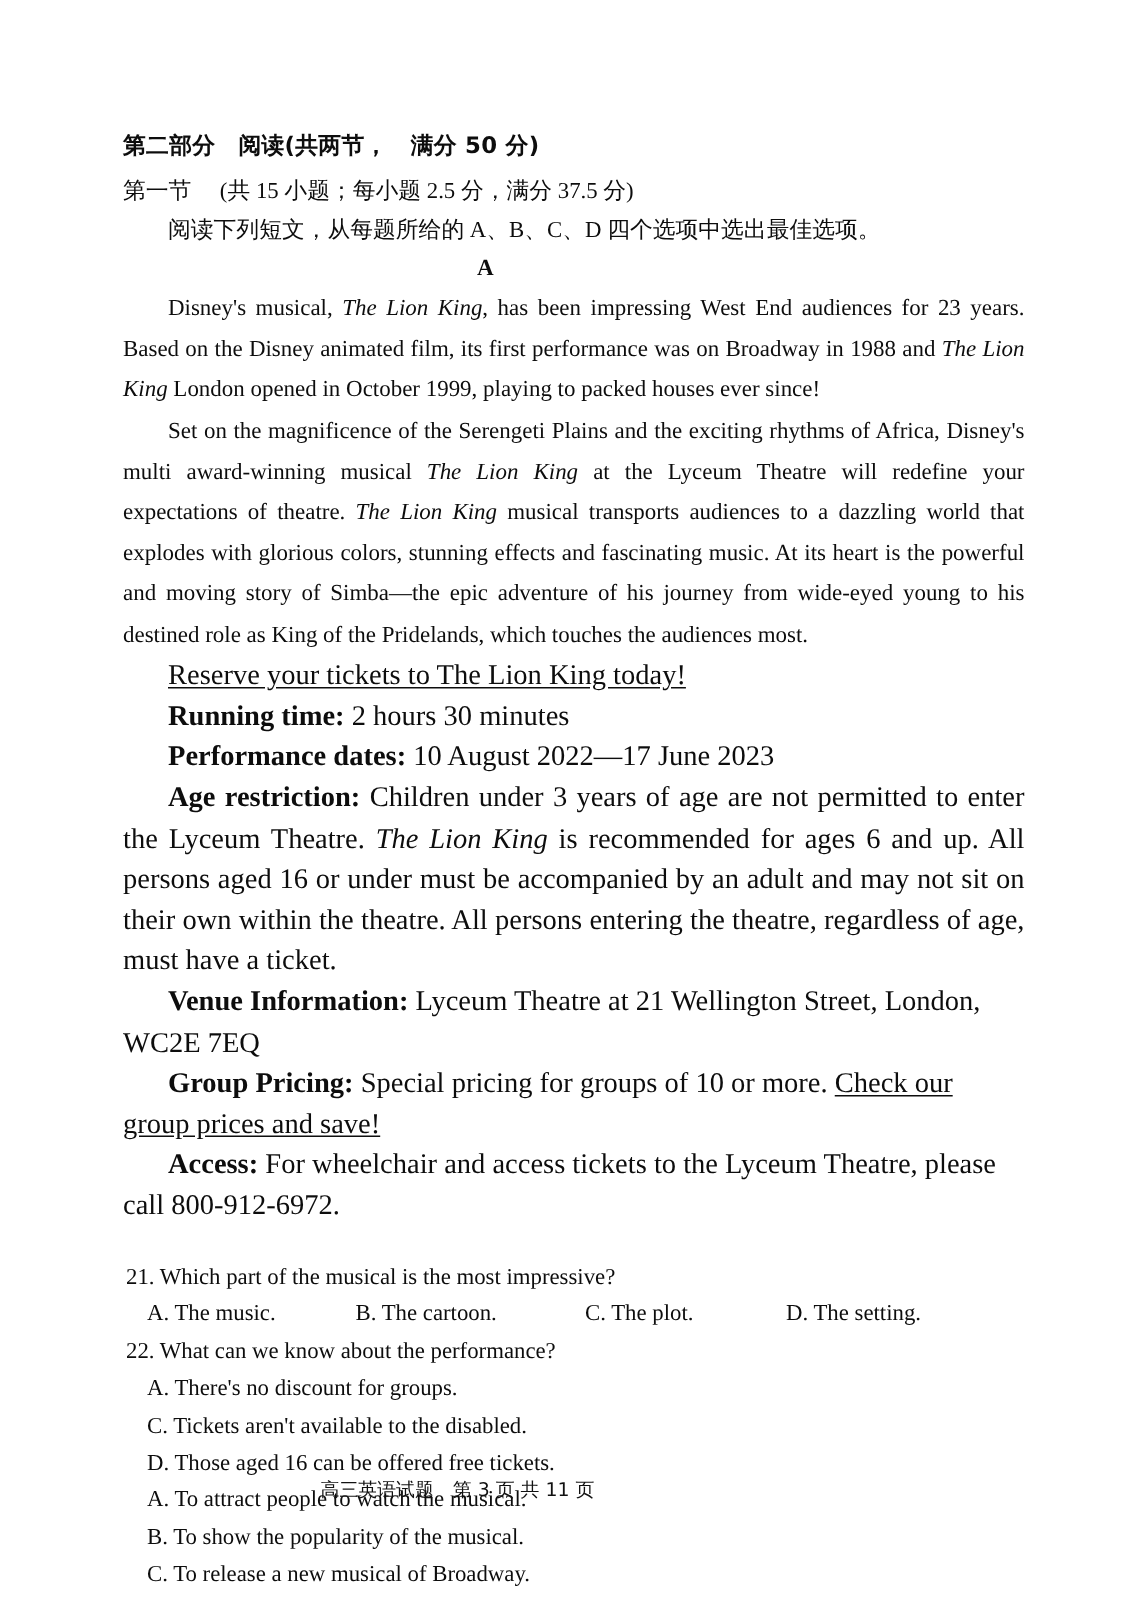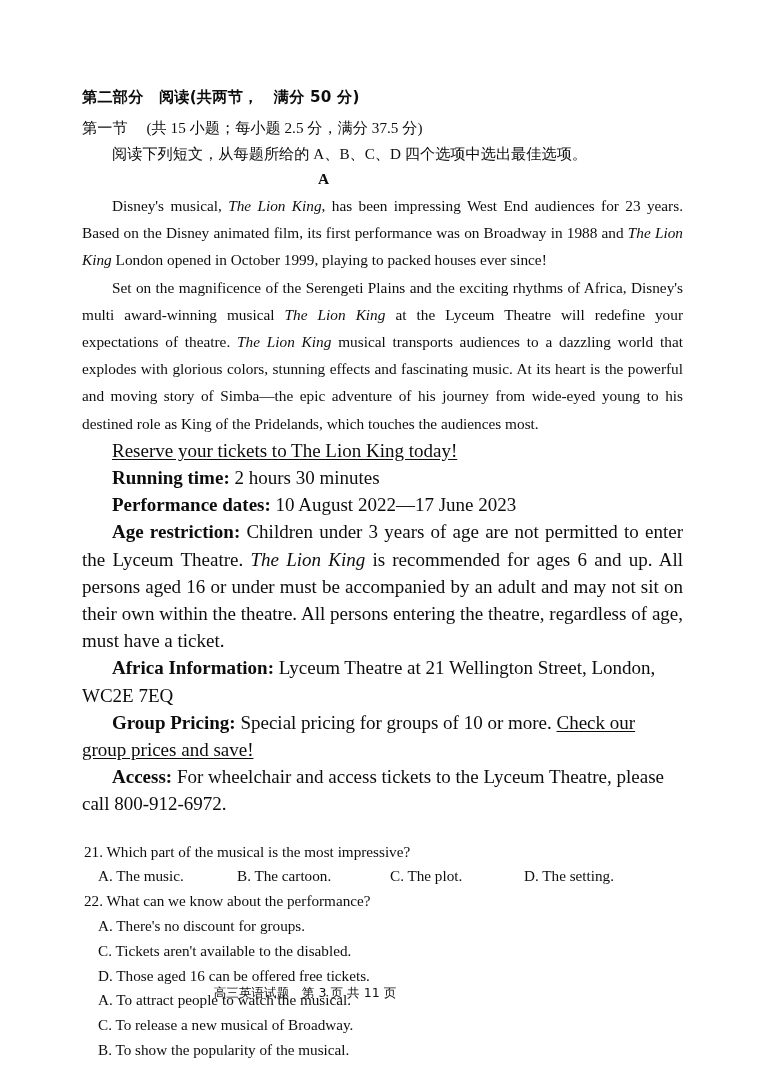--- a/index.html
+++ b/index.html
@@ -151,21 +151,21 @@
     <p class="body"><span>Set on the magnificence of the Serengeti Plains and the exciting rhythms of Africa, Disney's multi award-winning musical </span><i>The Lion King</i><span> at the Lyceum Theatre will redefine your expectations of theatre. </span><i>The Lion King</i><span> musical transports audiences to a dazzling world that explodes with glorious colors, stunning effects and fascinating music. At its heart is the powerful and moving story of Simba—the epic adventure of his journey from wide-eyed young to his destined role as King of the Pridelands, which touches the audiences most.</span></p>
 
     <div class="detail"><span class="ul">Reserve your tickets to The Lion King today!</span></div>
 
     <div class="detail"><span class="bold">Running time:</span><span> 2 hours 30 minutes</span></div>
 
     <div class="detail"><span class="bold">Performance dates:</span><span> 10 August 2022—17 June 2023</span></div>
 
     <div class="detail flow"><span class="bold">Age restriction:</span><span> Children under 3 years of age are not permitted to enter the Lyceum Theatre. </span><i>The Lion King</i><span> is recommended for ages 6 and up. All persons aged 16 or under must be accompanied by an adult and may not sit on their own within the theatre. All persons entering the theatre, regardless of age, must have a ticket.</span></div>
 
-    <div class="detail"><span class="bold">Africa Information:</span><span> Lyceum Theatre at 21 Wellington Street, London, WC2E 7EQ</span></div>
+    <div class="detail"><span class="bold">Venue Information:</span><span> Lyceum Theatre at 21 Wellington Street, London, WC2E 7EQ</span></div>
 
     <div class="detail"><span class="bold">Group Pricing:</span><span> Special pricing for groups of 10 or more. </span><span class="ul">Check our group prices and save!</span></div>
 
     <div class="detail"><span class="bold">Access:</span><span> For wheelchair and access tickets to the Lyceum Theatre, please call 800-912-6972.</span></div>
 
     <div class="qblock">
 
       <p class="q"><span>21.</span><span> Which part of the musical is the most impressive?</span></p>
       <div class="opts-row">
         <span class="opt-abs" style="left:16px;">A. The music.</span>
@@ -173,20 +173,20 @@
         <span class="opt-abs" style="left:308px;">C. The plot.</span>
         <span class="opt-abs" style="left:442px;">D. The setting.</span>
       </div>
 
       <p class="q"><span>22.</span><span> What can we know about the performance?</span></p>
       <p class="opt">A. There's no discount for groups.</p>
       <p class="opt">C. Tickets aren't available to the disabled.</p>
       <p class="opt">D. Those aged 16 can be offered free tickets.</p>
 
       <p class="opt">A. To attract people to watch the musical.</p>
+      <p class="opt">B. To show the popularity of the musical.</p>
       <p class="opt">C. To release a new musical of Broadway.</p>
-      <p class="opt">B. To show the popularity of the musical.</p>
 
     </div>
   </div>
 
   <div class="footer">高三英语试题　第 3 页 共 11 页</div>
 </div>
 
 </body></html>

